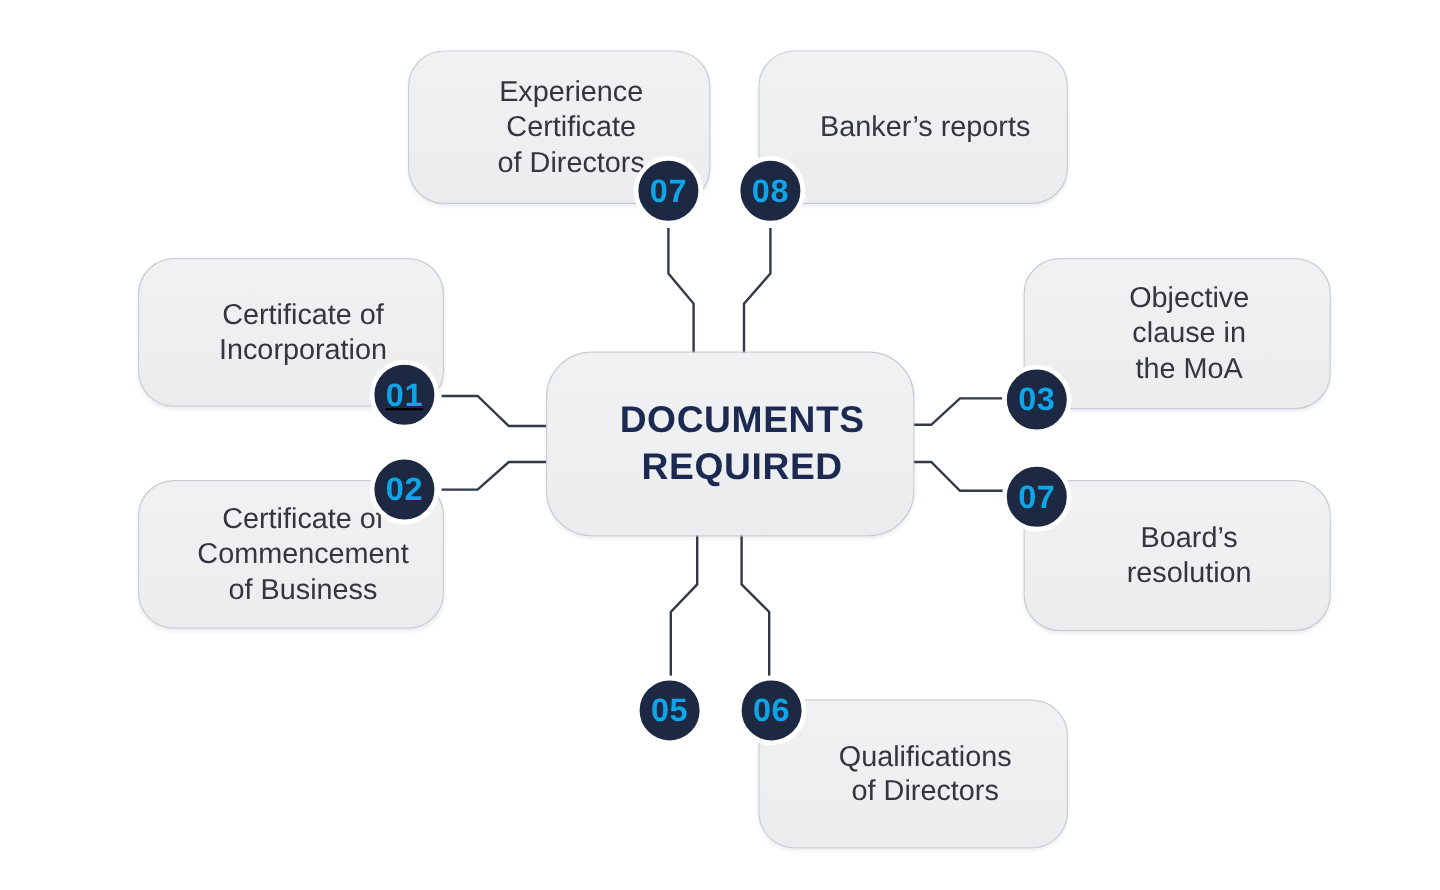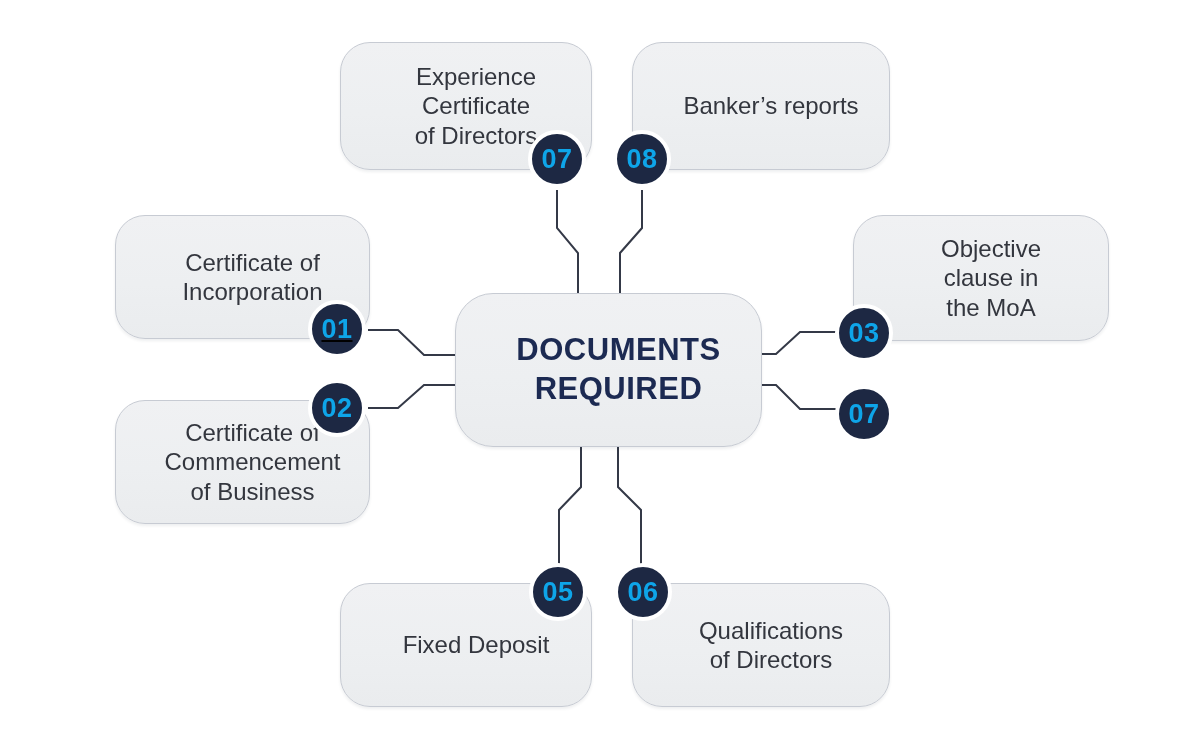--- a/index.html
+++ b/index.html
@@ -121,22 +121,23 @@
   <div class="card pos-card-02">
     <span class="label">Certificate of
 Commencement
 of Business</span>
   </div>
   <div class="card pos-card-03">
     <span class="label">Objective
 clause in
 the MoA</span>
   </div>
-  <div class="card pos-card-05">
-    <span class="label">Fixed Deposit</span>
+  <div class="card pos-card-04">
+    <span class="label">Board’s
+resolution</span>
   </div>
   <div class="card pos-card-06">
     <span class="label">Qualifications
 of Directors</span>
   </div>
   <div class="card pos-card-07">
     <span class="label">Experience
 Certificate
 of Directors</span>
   </div>

